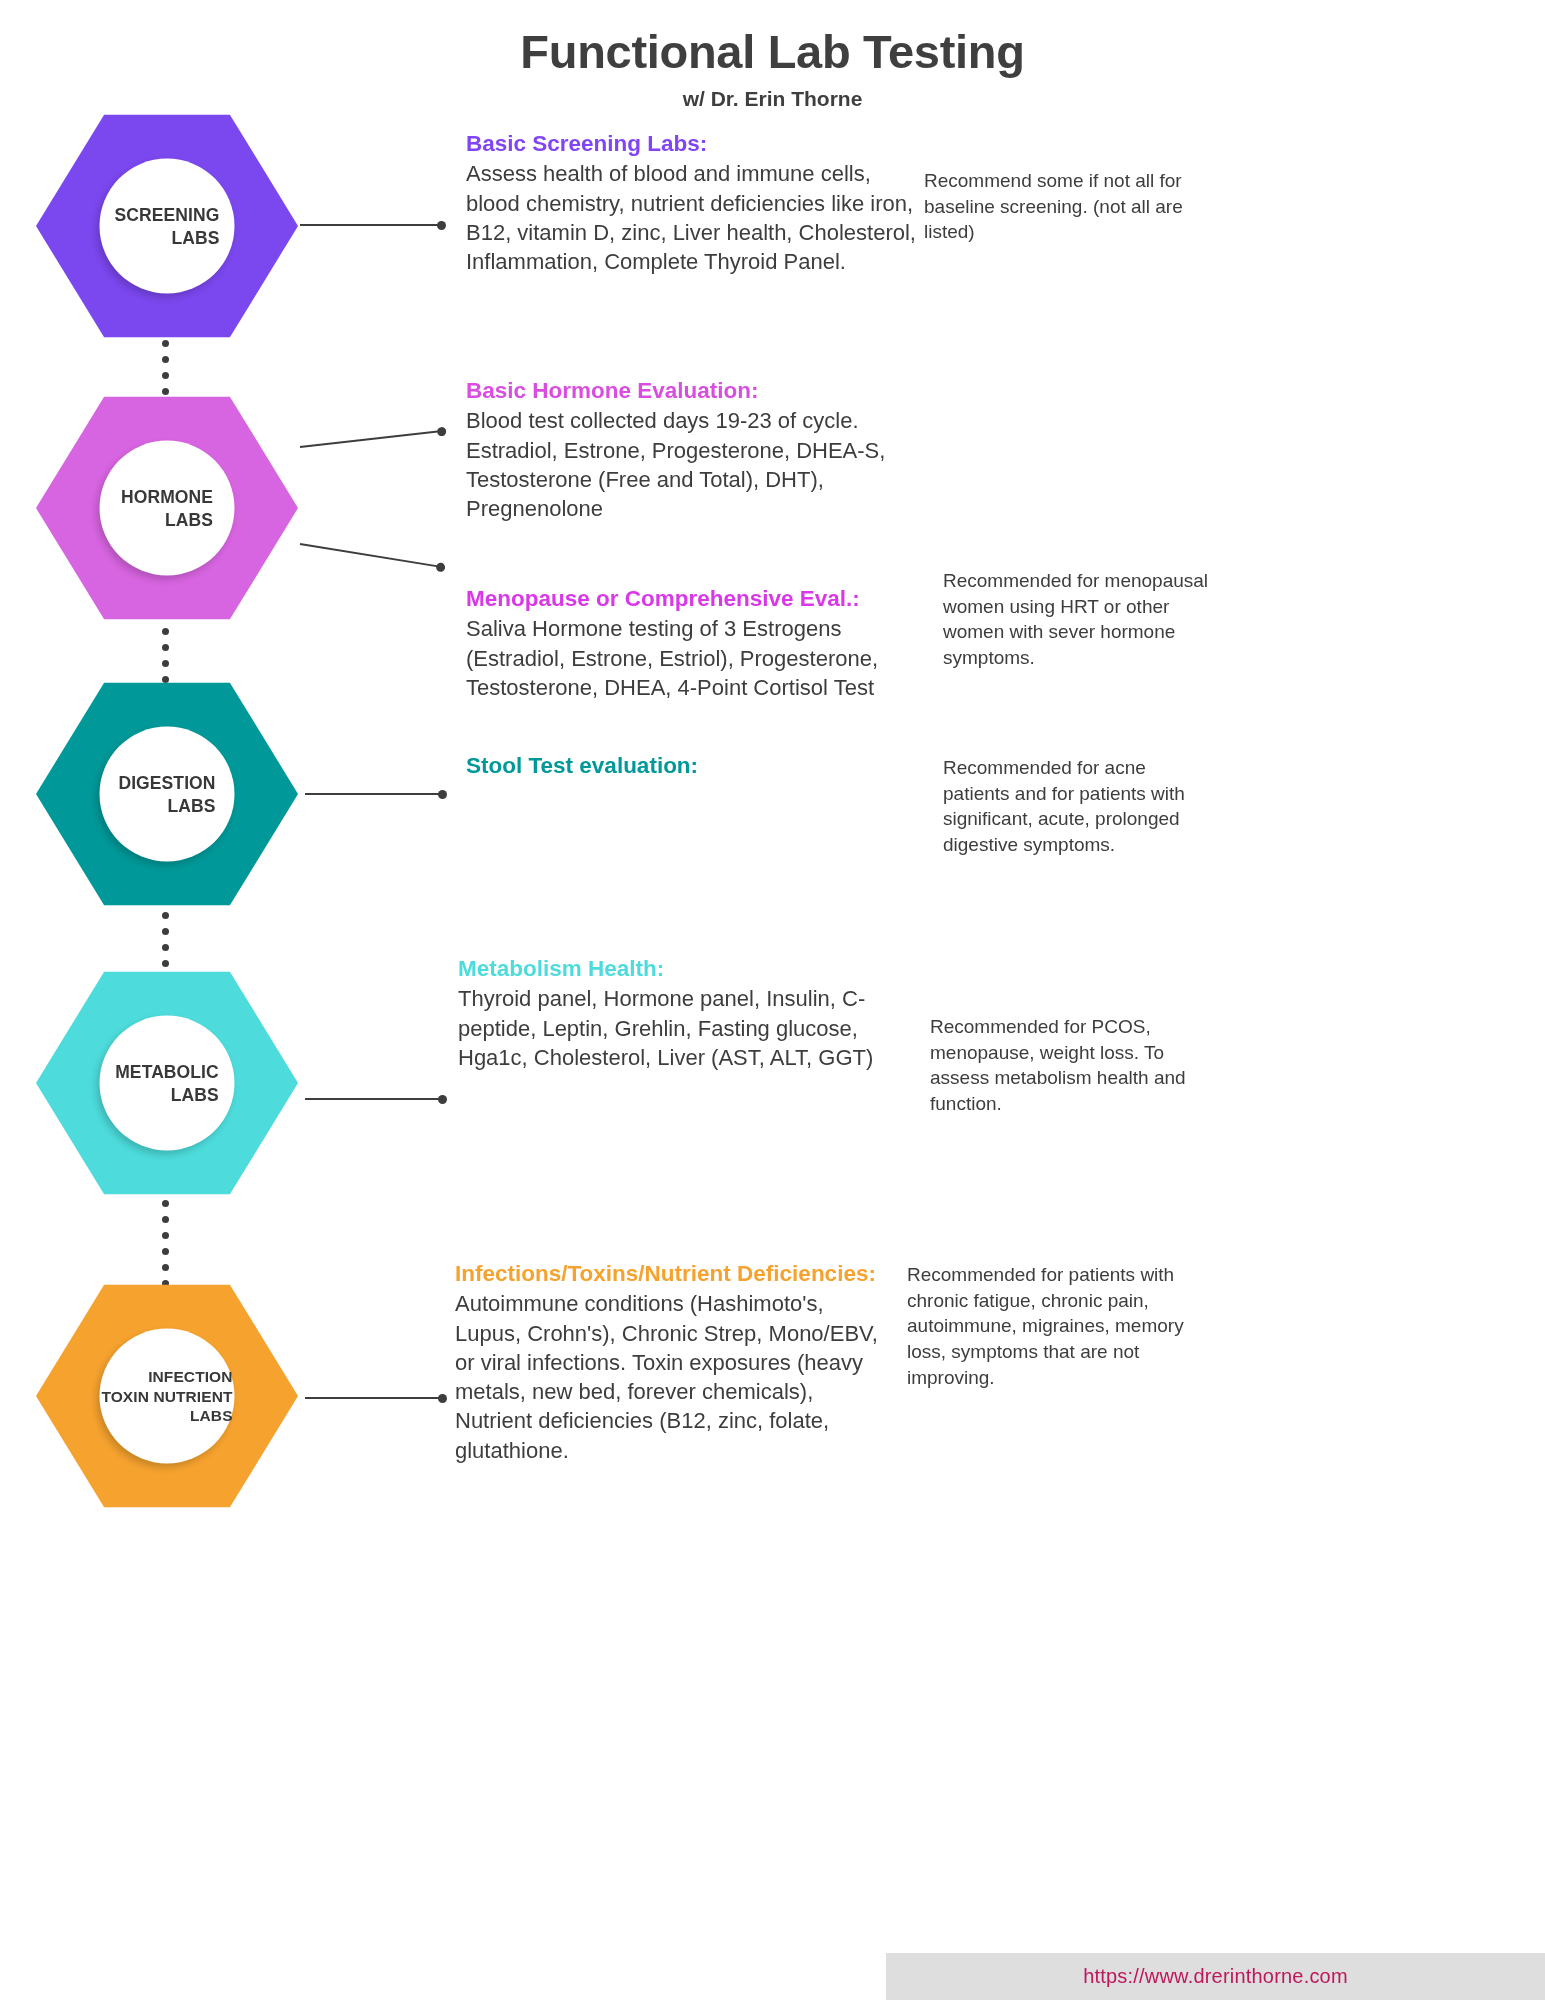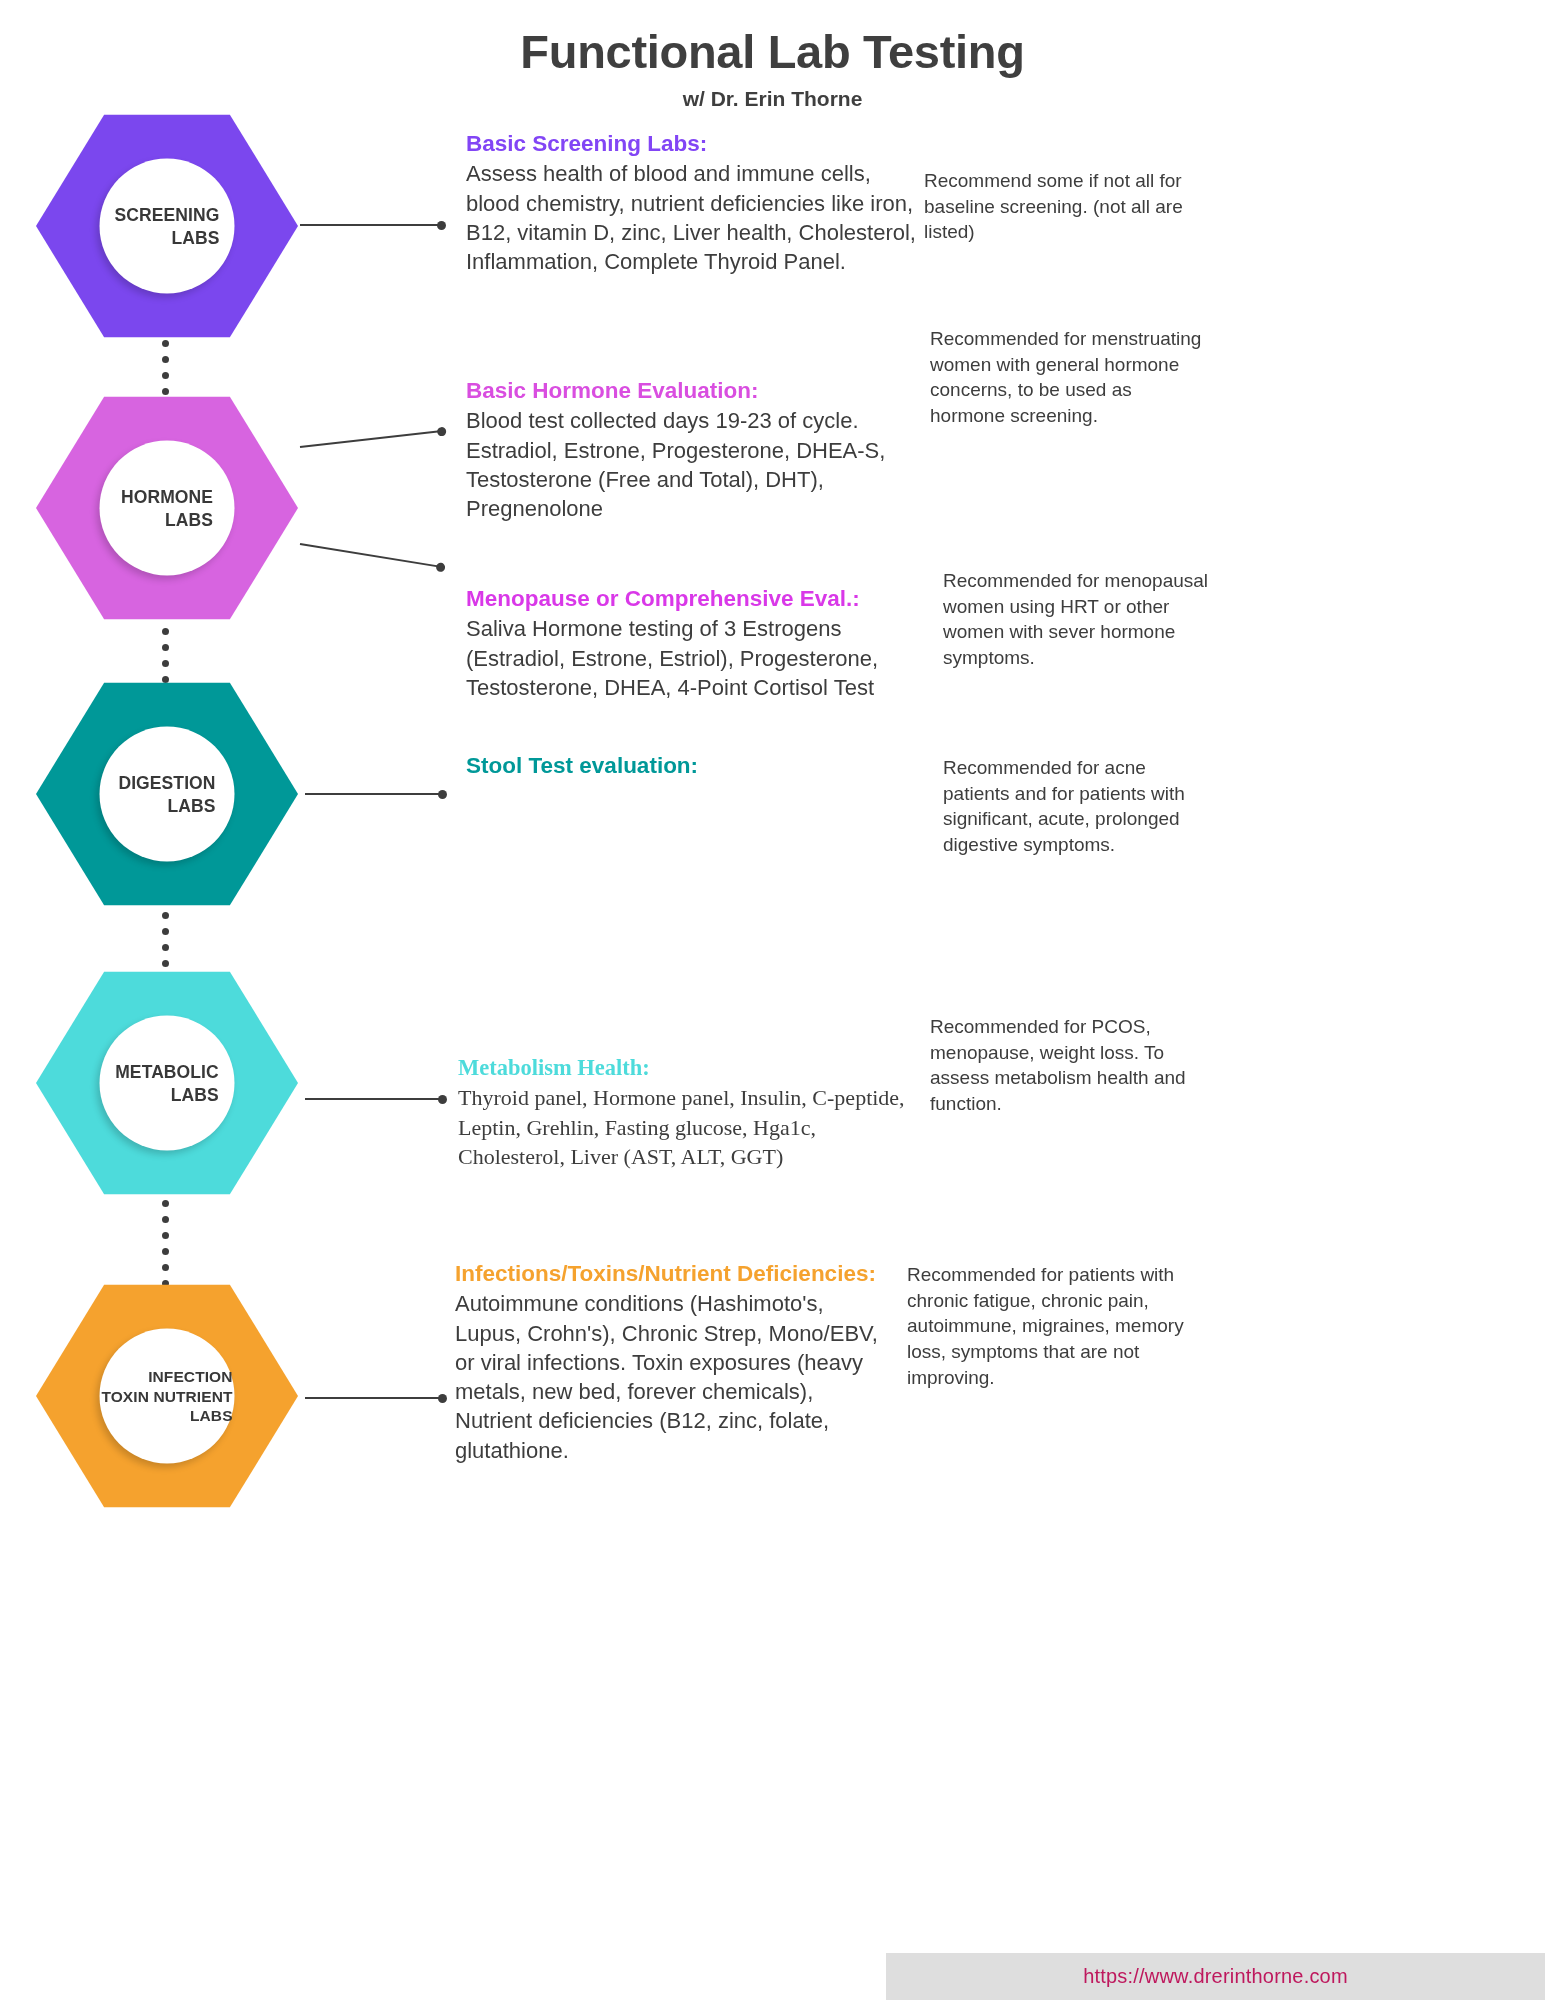--- a/index.html
+++ b/index.html
@@ -275,32 +275,31 @@
 
   <div class="desc" style="top:585px; width:455px;">
     <h3 style="color:#d938e8;">Menopause or Comprehensive Eval.:</h3>
     <p>Saliva Hormone testing of 3 Estrogens (Estradiol, Estrone, Estriol), Progesterone, Testosterone, DHEA, 4-Point Cortisol Test</p>
   </div>
 
   <div class="desc" style="top:752px;">
     <h3 style="color:#009898;">Stool Test evaluation:</h3>
   </div>
 
-  <div class="desc" style="top:1054px; left:458px;font-family:Liberation Serif, serif;">
+  <div class="desc" style="top:955px; left:458px;">
     <h3 style="color:#4ddbdb;">Metabolism Health:</h3>
     <p>Thyroid panel, Hormone panel, Insulin, C-peptide, Leptin, Grehlin, Fasting glucose, Hga1c, Cholesterol, Liver (AST, ALT, GGT)</p>
   </div>
 
   <div class="desc" style="top:1260px; left:455px; width:425px;">
     <h3 style="color:#f5a22e;">Infections/Toxins/Nutrient Deficiencies:</h3>
     <p>Autoimmune conditions (Hashimoto's, Lupus, Crohn's), Chronic Strep, Mono/EBV, or viral infections. Toxin exposures (heavy metals, new bed, forever chemicals), Nutrient deficiencies (B12, zinc, folate, glutathione.</p>
   </div>
 
   <div class="reco" style="left:924px; top:168px;">Recommend some if not all for baseline screening. (not all are listed)</div>
-  <div class="reco" style="left:930px; top:326px;">Recommended for menstruating women with general hormone concerns, to be used as hormone screening.</div>
   <div class="reco" style="left:943px; top:755px;">Recommended for acne patients and for patients with significant, acute, prolonged digestive symptoms.</div>
   <div class="reco" style="left:943px; top:568px;">Recommended for menopausal women using HRT or other women with sever hormone symptoms.</div>
   <div class="reco" style="left:930px; top:1014px;">Recommended for PCOS, menopause, weight loss. To assess metabolism health and function.</div>
   <div class="reco" style="left:907px; top:1262px; width:282px;">Recommended for patients with chronic fatigue, chronic pain, autoimmune, migraines, memory loss, symptoms that are not improving.</div>
 
   <div class="footer-bar">
     <span class="footer-url">https://www.drerinthorne.com</span>
   </div>
 
 </div>

